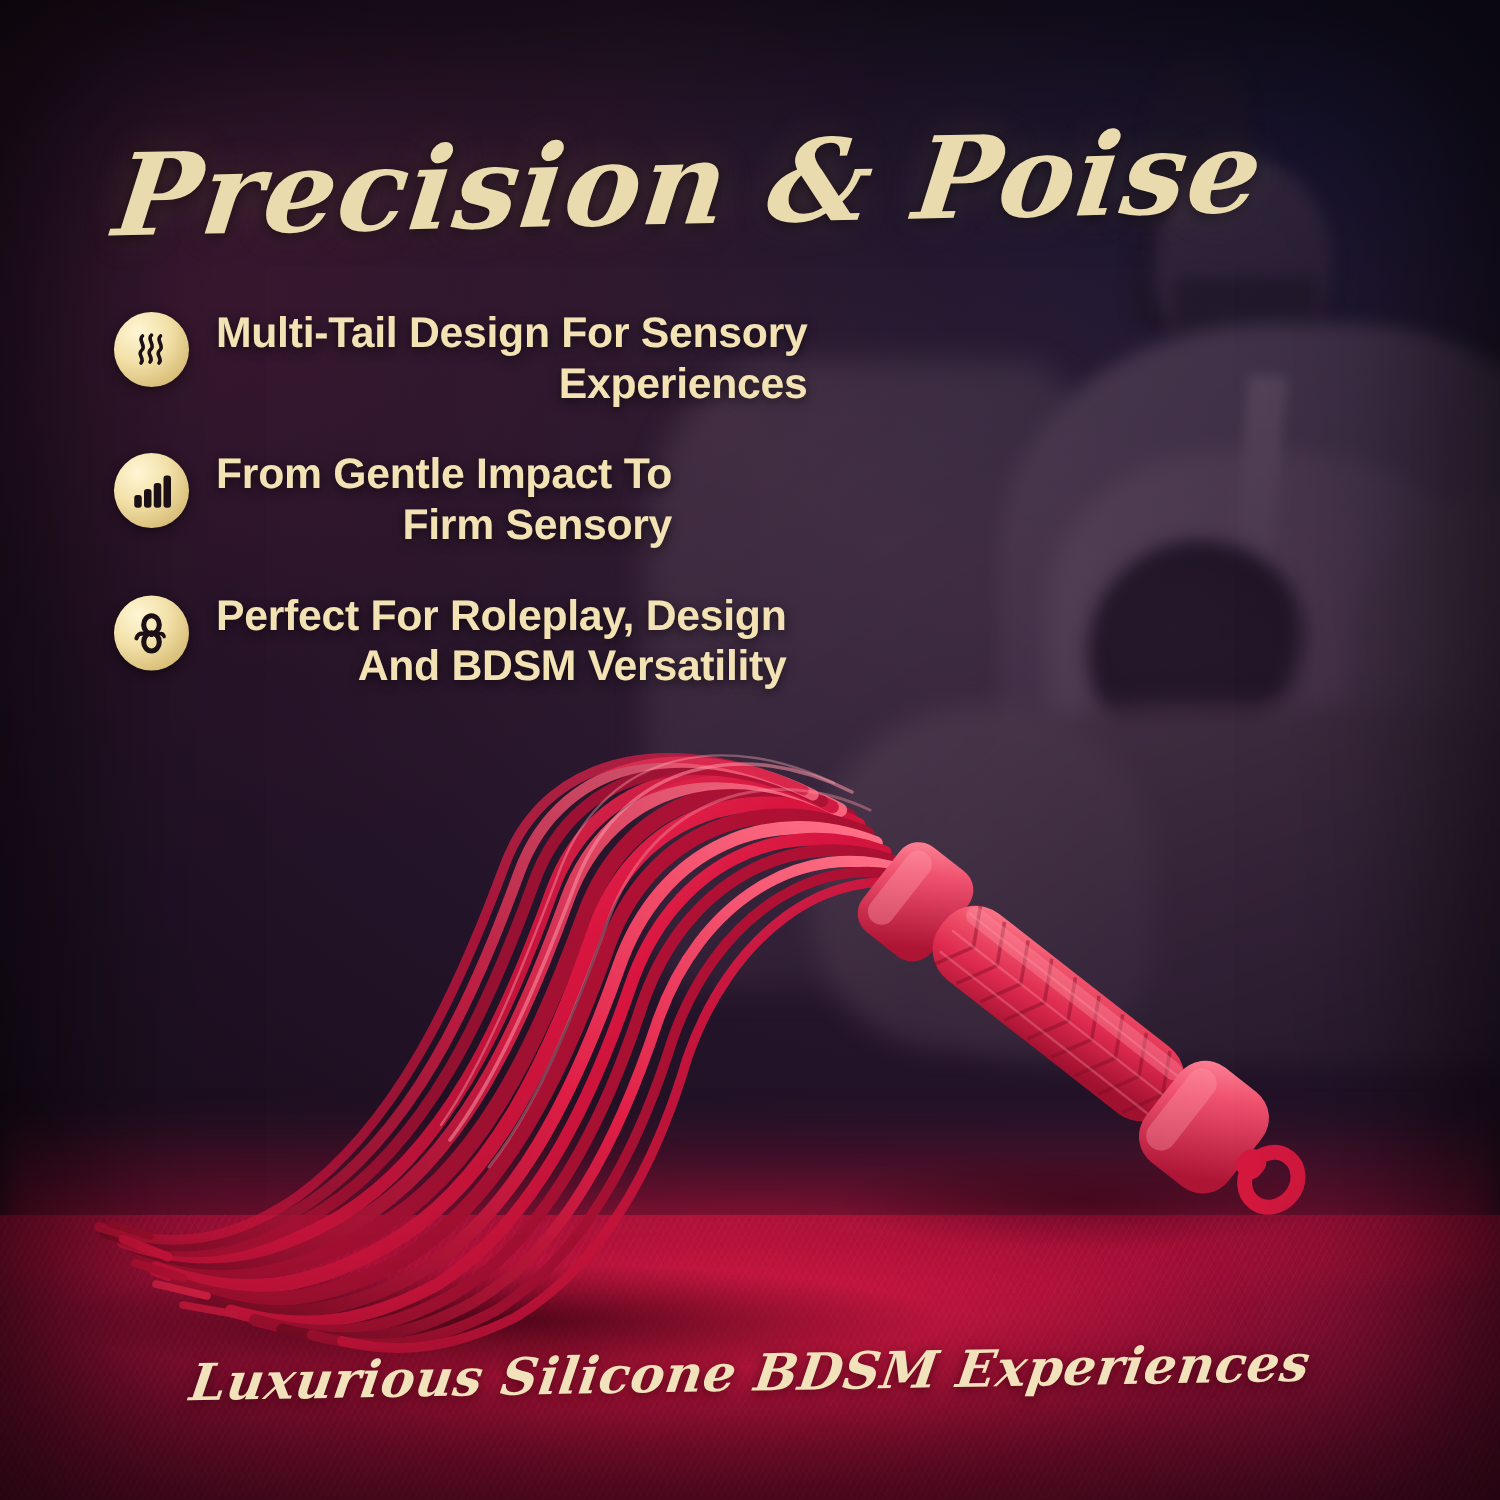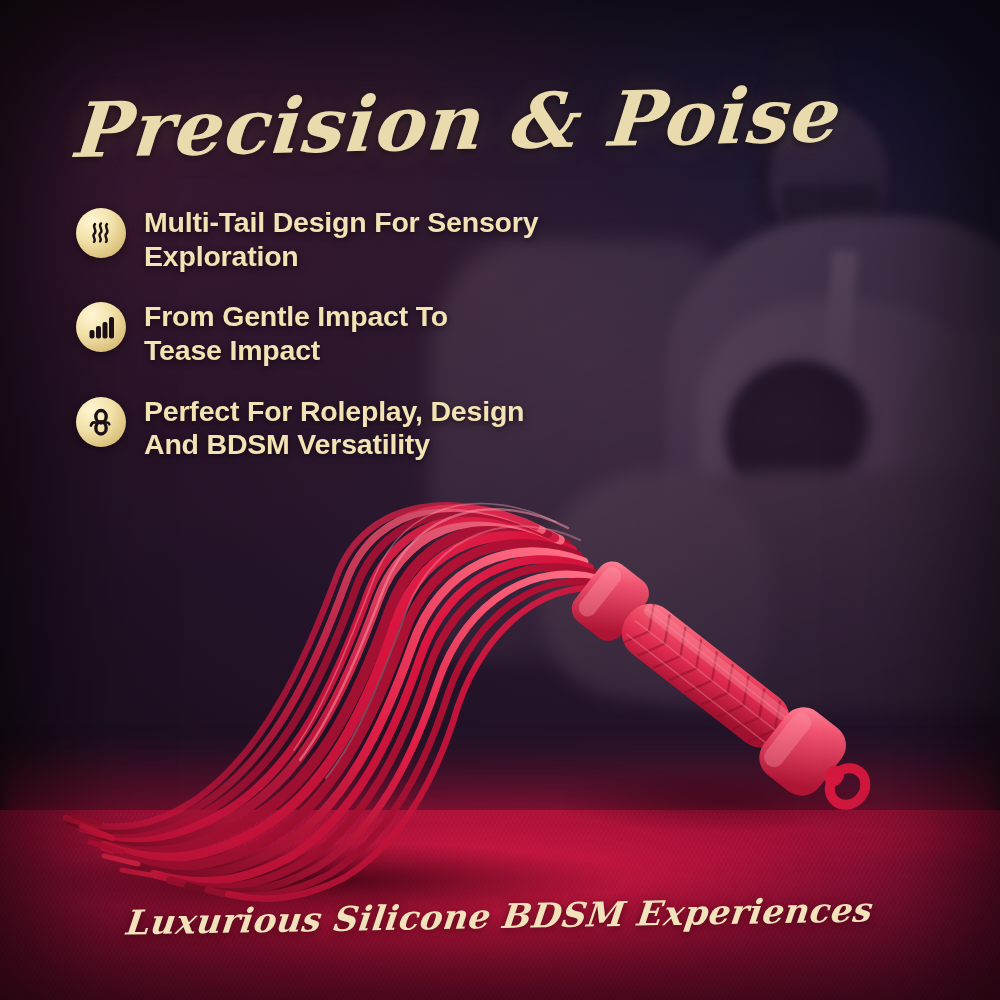--- a/index.html
+++ b/index.html
@@ -155,20 +155,21 @@
     white-space:nowrap;
   }
 
   .features{
     position:absolute;left:76px;top:205px;width:620px;
   }
   .feature{
     display:flex;
     align-items:flex-start;
     margin-bottom:26px;
+    text-align:right;
   }
   .badge{
     flex:0 0 auto;
     width:50px;height:50px;border-radius:50%;
     margin-right:18px;margin-top:3px;
     background:radial-gradient(circle at 32% 26%, #FFF6D4 0%, #F2E0A8 42%, #D8BE78 78%, #C9AC63 100%);
     box-shadow:0 2px 8px rgba(0,0,0,.45);
     display:flex;align-items:center;justify-content:center;
   }
   .badge svg{display:block;}
@@ -343,38 +344,38 @@
           <svg width="30" height="30" viewBox="0 0 30 30" aria-hidden="true">
             <g fill="none" stroke="#1b1016" stroke-width="2.4" stroke-linecap="round">
               <path d="M9,6 C5.5,9 12,12.5 8.5,15.5 C5,18.5 11,21 8,24"></path>
               <path d="M15,5.4 C11.5,8.4 18,11.9 14.5,14.9 C11,17.9 17,20.4 14,23.4"></path>
               <path d="M21,6 C17.5,9 24,12.5 20.5,15.5 C17,18.5 23,21 20,24"></path>
             </g>
           </svg>
         </span>
         <span class="feature-text">
           <span>Multi-Tail Design For Sensory</span>
-          <span class="l2">Exploration</span>
+          <span class="l2">Experiences</span>
         </span>
       </div>
 
       <div class="feature">
         <span class="badge">
           <svg width="30" height="30" viewBox="0 0 30 30" aria-hidden="true">
             <g fill="#1b1016">
               <rect x="3.5" y="18" width="5" height="8.5" rx="2"></rect>
               <rect x="10" y="14" width="5" height="12.5" rx="2"></rect>
               <rect x="16.5" y="10" width="5" height="16.5" rx="2"></rect>
               <rect x="23" y="5" width="5" height="21.5" rx="2"></rect>
             </g>
           </svg>
         </span>
         <span class="feature-text">
           <span>From Gentle Impact To</span>
-          <span class="l2">Tease Impact</span>
+          <span class="l2">Firm Sensory</span>
         </span>
       </div>
 
       <div class="feature">
         <span class="badge">
           <svg width="30" height="30" viewBox="0 0 30 30" aria-hidden="true">
             <g fill="none" stroke="#1b1016" stroke-linecap="round">
               <ellipse cx="15" cy="9.5" rx="5.2" ry="6" stroke-width="3.4"></ellipse>
               <ellipse cx="15" cy="21" rx="5.2" ry="6" stroke-width="3.4"></ellipse>
               <path d="M15,15 L15,16" stroke-width="3.4"></path>

